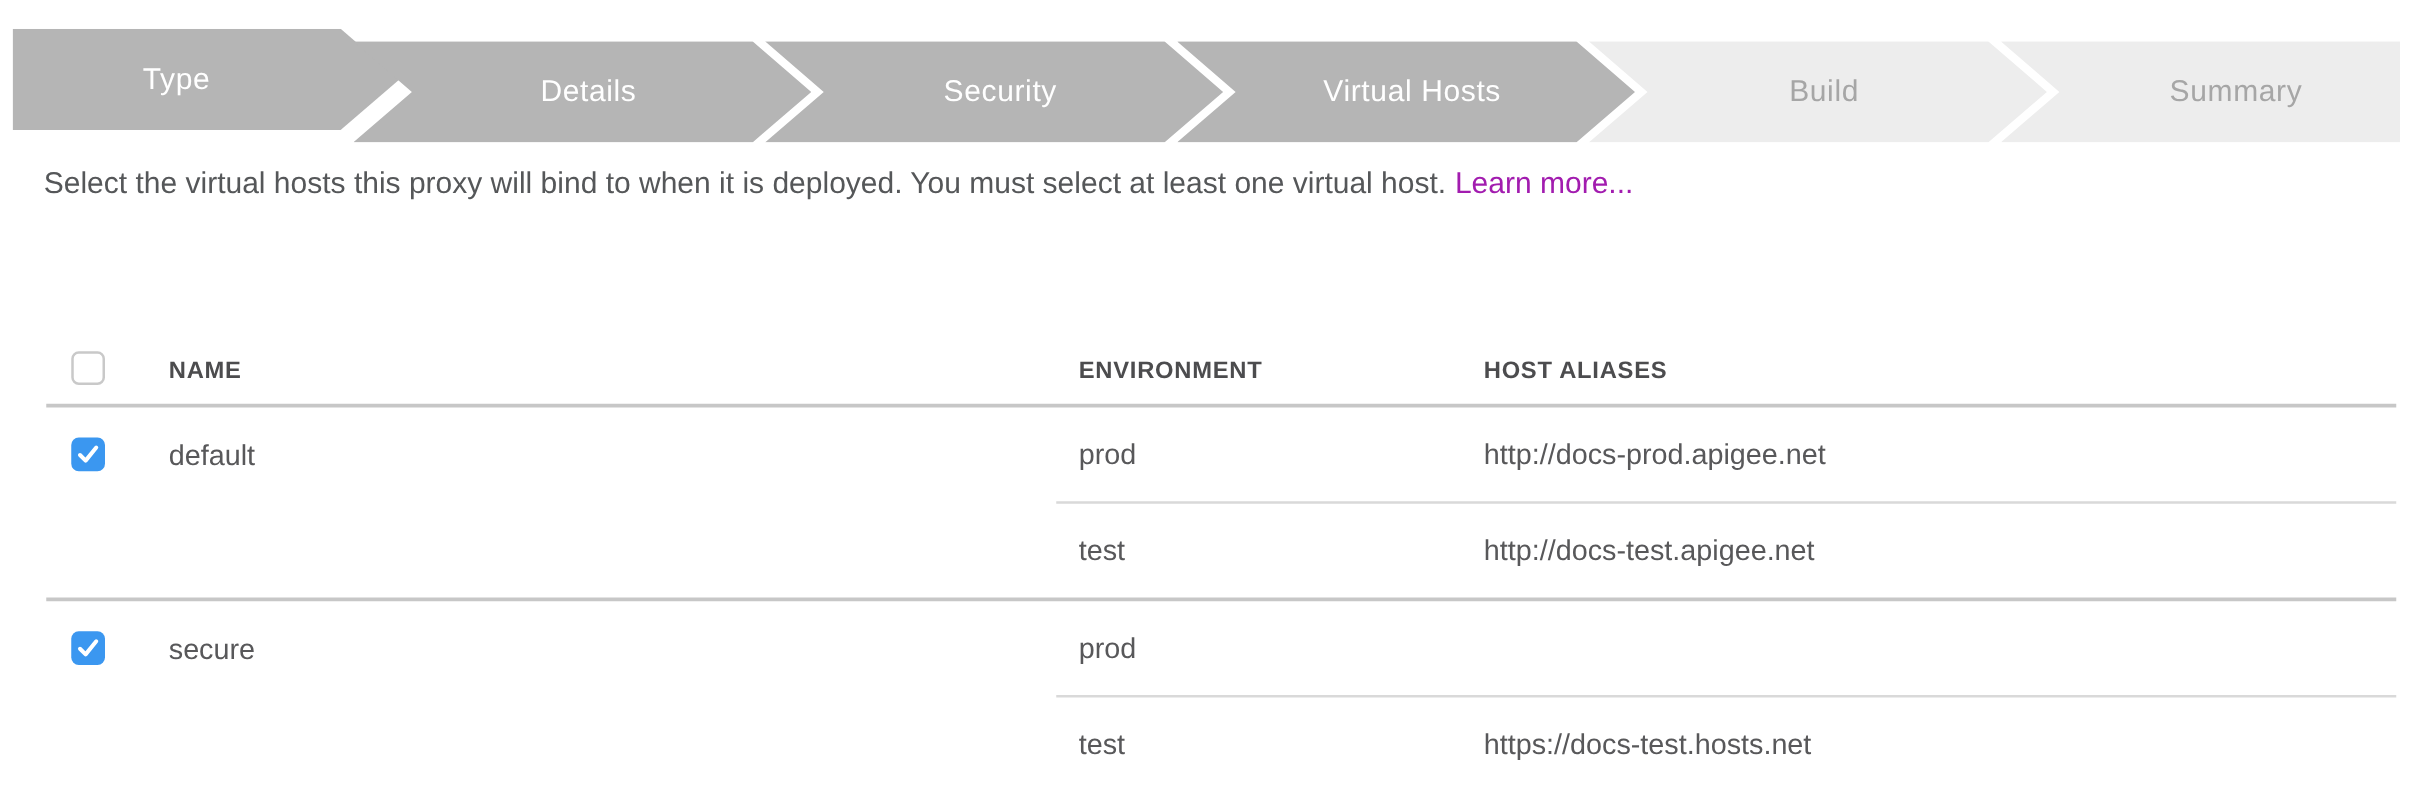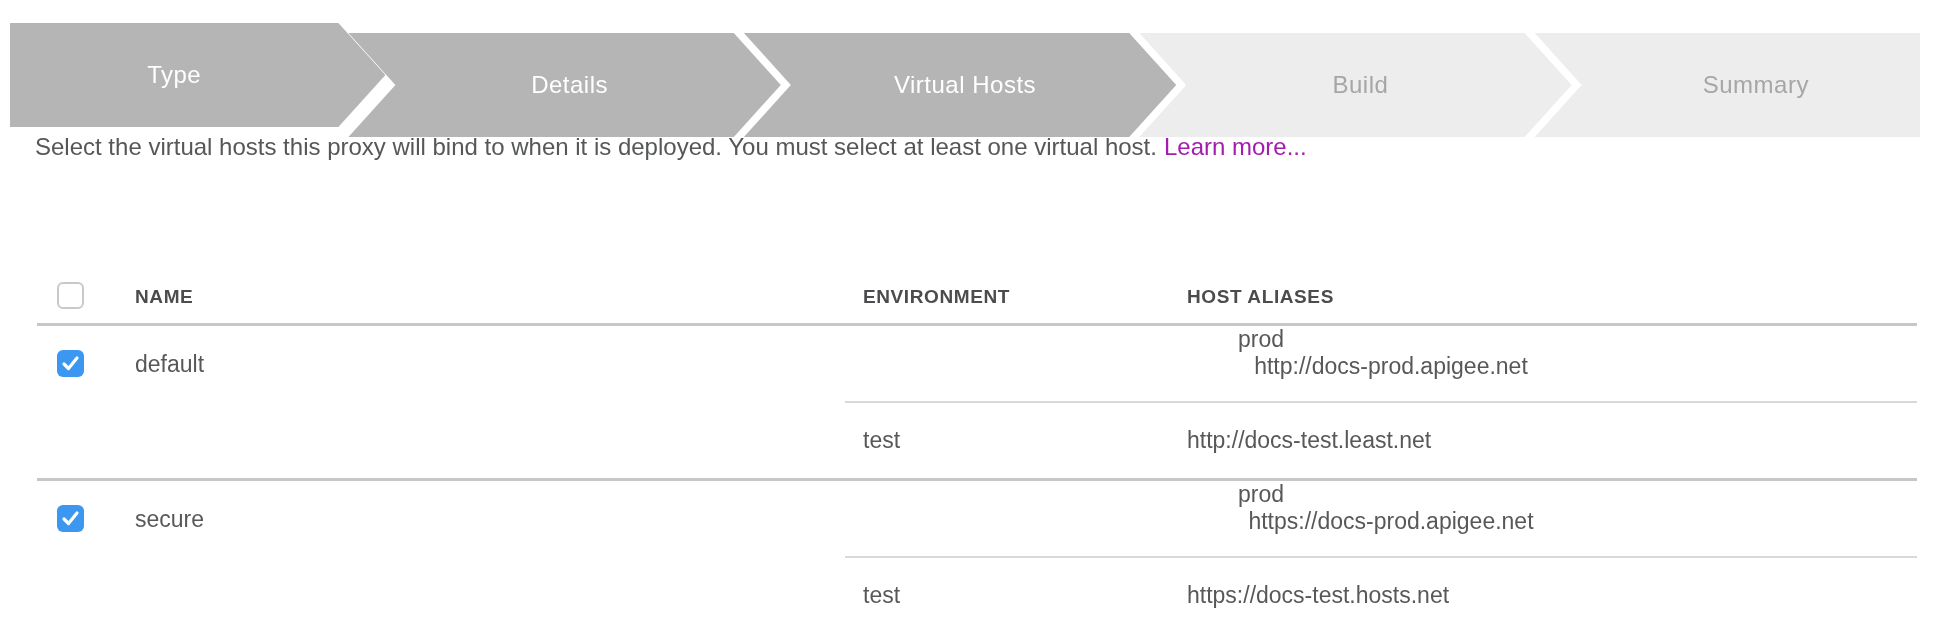--- a/index.html
+++ b/index.html
@@ -10,21 +10,21 @@
     color: #58585a;
   }
 
   
   .stepper {
     position: absolute; left: 10px; top: 23px;
     width: 1910px; height: 81px;
     display: flex;
   }
   .step {
-    flex: 1 1 0; height: 104px;
+    flex: 1 1 0; height: 81px;
     display: flex; align-items: center; justify-content: center;
     font-size: 24px; letter-spacing: 0.5px;
     background: #b5b5b5; color: #ffffff;
     padding-right: 47px;
     clip-path: polygon(0 0, calc(100% - 47px) 0, 100% 50%, calc(100% - 47px) 100%, 0 100%);
   }
   .step + .step {
     margin-left: -37px;
     padding-left: 57px;
     clip-path: polygon(0 0, calc(100% - 47px) 0, 100% 50%, calc(100% - 47px) 100%, 0 100%, 47px 50%);
@@ -62,21 +62,21 @@
   .hdr {
     font-size: 19px; font-weight: 700; letter-spacing: 0.6px;
     color: #4c4c4e;
   }
 
   .tgroup { display: flex; border-bottom: 3px solid #c7c7c7; }
   .tgroup .col-check { padding-top: 24px; }
   .tgroup .col-name  { padding-top: 25px; font-size: 23px; }
   .subrows { flex: 1 1 auto; display: flex; flex-direction: column; }
   .subrow  { display: flex; align-items: center; height: 75px; }
-  .subrow.first { border-bottom: 2px solid #d9d9d9; height: 77px; flex-direction: column; }
+  .subrow.first { border-bottom: 2px solid #d9d9d9; height: 77px; }
   .cell { font-size: 23px; color: #58585a; }
 
   
   .checkbox {
     width: 27px; height: 27px; border-radius: 6px;
     display: inline-flex; align-items: center; justify-content: center;
     cursor: pointer;
   }
   .checkbox.unchecked { background: #ffffff; border: 2px solid #c9c9c9; }
   .checkbox.checked   { background: #3b97f0; }
@@ -84,20 +84,23 @@
 </style>
 </head>
 <body>
 
 <div class="stepper">
   <div class="step">
     <span>Type</span>
   </div>
   <div class="step">
     <span>Details</span>
+  </div>
+  <div class="step">
+    <span>Security</span>
   </div>
   <div class="step">
     <span>Virtual Hosts</span>
   </div>
   <div class="step upcoming">
     <span>Build</span>
   </div>
   <div class="step upcoming last">
     <span>Summary</span>
   </div>
@@ -127,38 +130,37 @@
       </span>
     </div>
     <div class="col-name cell">default</div>
     <div class="subrows">
       <div class="subrow first">
         <div class="col-env cell">prod</div>
         <div class="col-host cell">http://docs-prod.apigee.net</div>
       </div>
       <div class="subrow">
         <div class="col-env cell">test</div>
-        <div class="col-host cell">http://docs-test.least.net</div>
+        <div class="col-host cell">http://docs-test.apigee.net</div>
       </div>
     </div>
   </div>
 
   <div class="tgroup">
     <div class="col-check">
       <span class="checkbox checked">
         <svg width="19" height="19" viewBox="0 0 19 19">
           <polyline points="3,10 7.5,14.5 16,4" fill="none" stroke="#ffffff" stroke-width="3.2" stroke-linecap="round" stroke-linejoin="round"></polyline>
         </svg>
       </span>
     </div>
     <div class="col-name cell">secure</div>
     <div class="subrows">
       <div class="subrow first">
         <div class="col-env cell">prod</div>
-        <div class="col-host cell">https://docs-prod.apigee.net</div>
       </div>
       <div class="subrow">
         <div class="col-env cell">test</div>
         <div class="col-host cell">https://docs-test.hosts.net</div>
       </div>
     </div>
   </div>
 
 </div>
 

